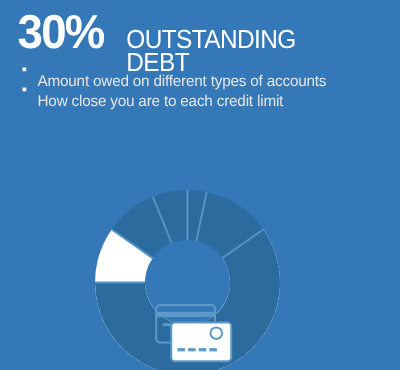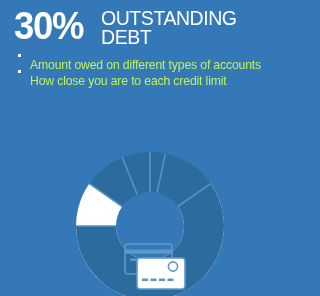--- a/index.html
+++ b/index.html
@@ -38,21 +38,21 @@
     font-size: 38px;
     line-height: 38px;
     letter-spacing: -1.4px;
     color: #ffffff;
     transform: scaleX(0.96);
     transform-origin: left top;
     white-space: nowrap;
   }
   .title-stack {
     margin-left: 2px;
-    margin-top: 1px;
+    margin-top: 15px;
     color: #ffffff;
   }
   .title-line {
     font-family: "Liberation Sans", sans-serif;
     font-weight: normal;
     font-size: 21px;
     line-height: 19px;
     letter-spacing: -0.5px;
     transform: scaleX(0.93);
     transform-origin: left top;
@@ -65,21 +65,21 @@
     left: 16px;
     top: 57px;
     width: 280px;
     list-style: none;
     margin: 0;
     padding: 0;
   }
   .bullet-item {
     display: flex;
     align-items: flex-start;
-    color: #bef264;
+    color: #e5e5e5;
     font-size: 12.4px;
     line-height: 16.4px;
     letter-spacing: -0.15px;
     white-space: nowrap;
   }
   .bullet-dot {
     display: inline-block;
     width: 2.6px;
     height: 2.6px;
     background: #ffffff;

